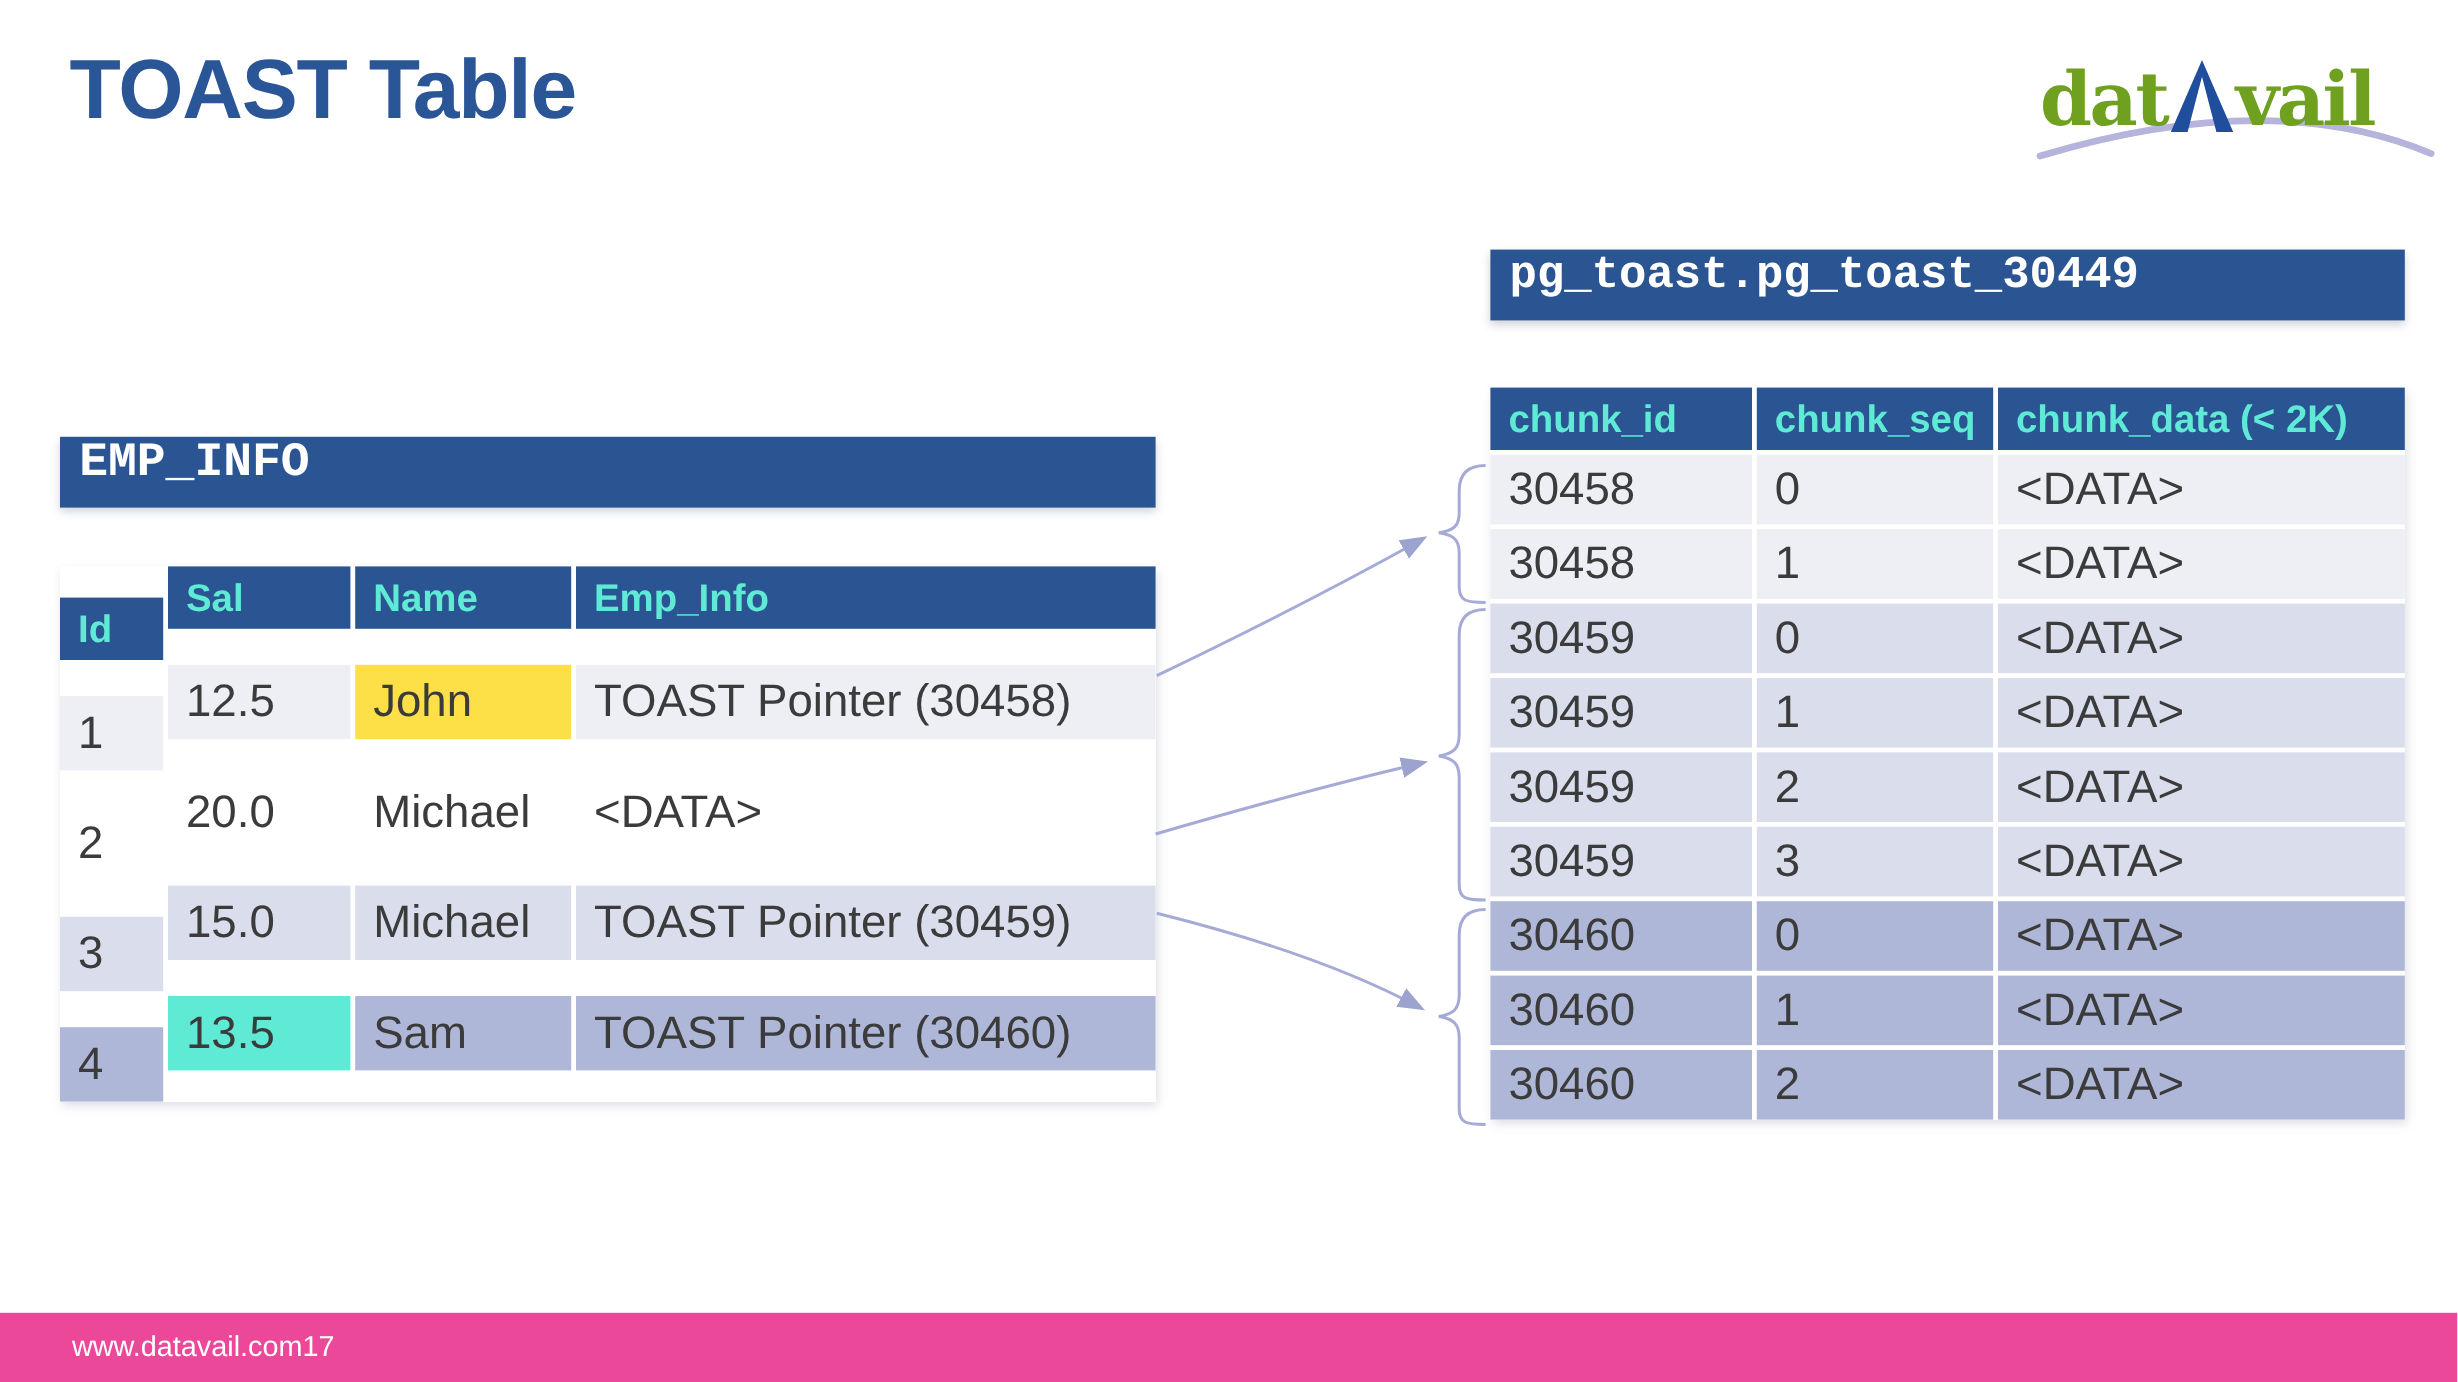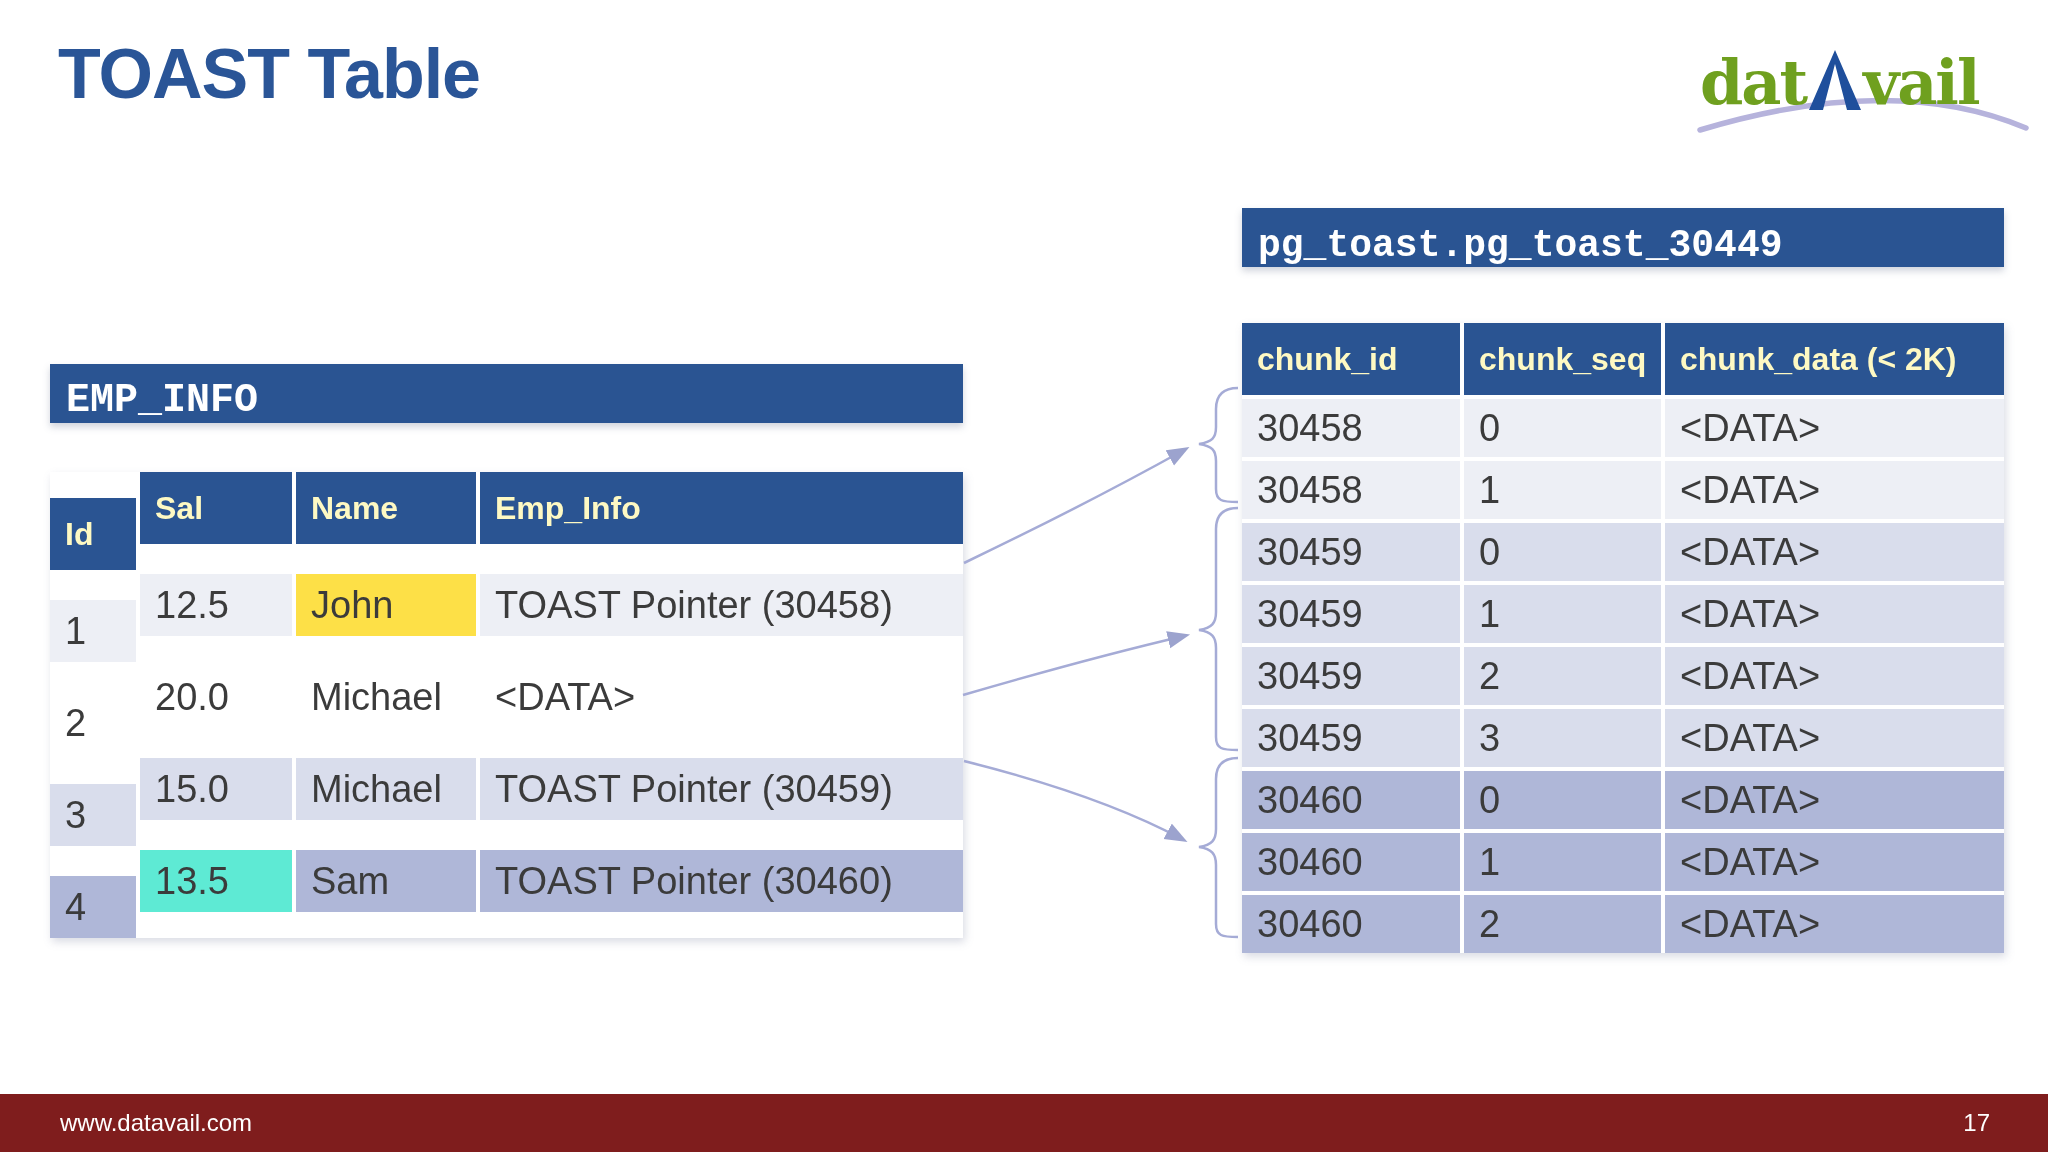--- a/index.html
+++ b/index.html
@@ -25,61 +25,61 @@
     font-family:"DejaVu Serif", serif; font-weight:bold;
     font-size:62px; line-height:0.92; letter-spacing:-2px;
   }
   .logo-green { color:#6FA01F; }
   .logo-a { margin:0 2px 1px 3px; }
 
   
   .name-bar {
     position:absolute; height:59px;
     background:#2A5492;
-    display:flex; align-items:flex-end;
+    display:flex; align-items:flex-start;
     padding-left:16px;
     box-shadow:0 4px 7px rgba(90,100,130,0.28);
   }
   .name-bar span {
     font-family:"Liberation Mono", monospace;
     font-weight:bold; color:#ffffff; letter-spacing:0px;
   }
   #emp-bar   { left:50px;  top:364px; width:913px; }
   #emp-bar span { font-size:40px; }
   #toast-bar { left:1242px; top:208px; width:762px; }
   #toast-bar span { font-size:38px; }
 
   
   .dtable { position:absolute; display:flex; flex-direction:column; gap:4px;
             box-shadow:2px 4px 8px rgba(110,120,150,0.25); }
   #emp-table   { left:50px;   top:472px; width:913px; }
   #toast-table { left:1242px; top:323px; width:762px; }
 
   .trow { display:flex; gap:4px; }
   .hrow .cell {
-    background:#2A5492; color:#fef9c3; font-weight:bold; font-size:32px;
-    height:72px;
+    background:#2A5492; color:#5eead4; font-weight:bold; font-size:32px;
+    height:52px;
   }
   .brow .cell { color:#3B3B3B; font-size:38px; }
   #emp-table   .brow .cell { height:62px; }
   #toast-table .brow .cell { height:58px; }
   .cell { display:flex; align-items:center; padding-left:15px; }
 
   .emp-c1 { width:86px;margin-top:26px; }  .emp-c2 { width:152px; }
   .emp-c3 { width:180px; } .emp-c4 { flex:1; }
   .tst-c1 { width:218px; } .tst-c2 { width:197px; } .tst-c3 { flex:1; }
 
   
   #connectors { position:absolute; left:0; top:0; pointer-events:none; }
 
   
   .footer {
     position:absolute; left:0; top:1094px; width:2048px; height:58px;
-    background:#7f1d1d; color:#ffffff;
-    display:flex; align-items:center; justify-content:space-between;
+    background:#ec4899; color:#ffffff;
+    display:flex; align-items:center; 
     padding:0 58px 0 60px;
   }
   .footer .url  { font-size:24px; }
   .footer .page { font-size:24px; }
 </style>
 </head>
 <body>
 
 <div id="slide">
 

